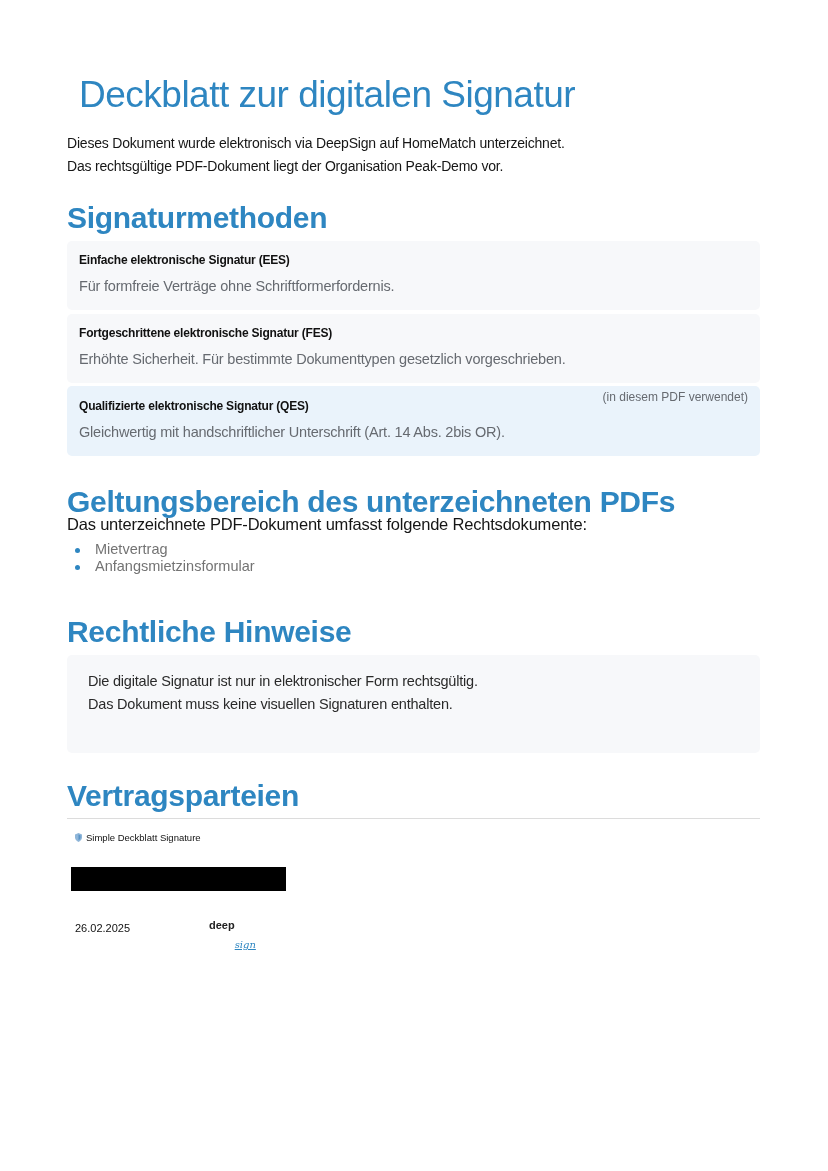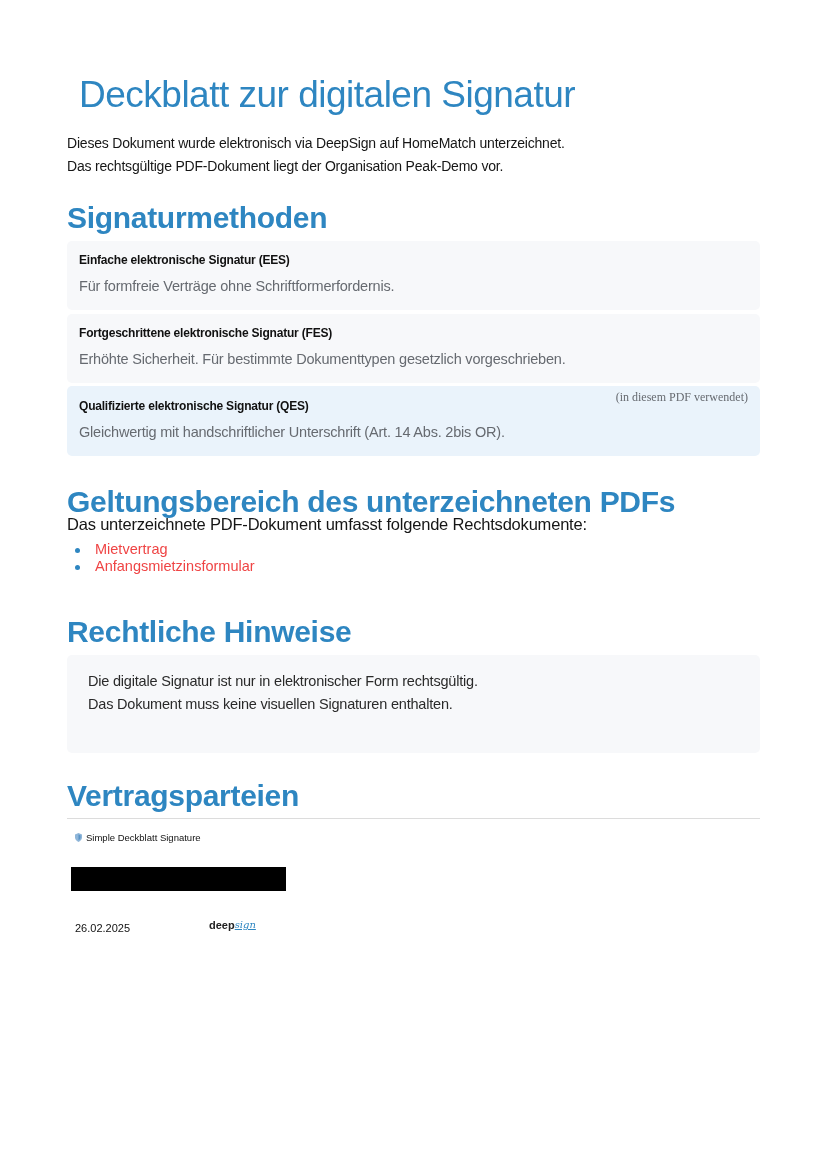--- a/index.html
+++ b/index.html
@@ -19,38 +19,38 @@
       position: absolute; left: 0; margin: 0; font-size: 30px; font-weight: bold;
       color: #2e86c1; letter-spacing: -0.3px; white-space: nowrap;
     }
     .card {
       position: absolute; left: 0; width: 693px; border-radius: 5px;
       background: #f7f8fa; box-sizing: border-box; padding: 0 12px;
     }
     .card.active { background: #eaf3fb; }
     .card .ctitle { position: absolute; left: 12px; font-size: 12px; font-weight: bold; color: #111; white-space: nowrap; letter-spacing: -0.2px; }
     .card .cdesc { position: absolute; left: 12px; font-size: 14.5px; color: #666a70; white-space: nowrap; letter-spacing: -0.2px; }
-    .card .cbadge { position: absolute; right: 12px; top: 4px; font-size: 12px; color: #666a70; white-space: nowrap; font-family: Liberation Serif, serif; }
+    .card .cbadge { position: absolute; right: 12px; top: 4px; font-size: 12px; color: #666a70; white-space: nowrap; }
     .scope-desc { position: absolute; left: 0; top: 515px; font-size: 16.5px; color: #161616; white-space: nowrap; letter-spacing: -0.2px; }
     ul.docs { position: absolute; left: 0; top: 541px; margin: 0; padding: 0; list-style: none; }
-    ul.docs li { position: relative; padding-left: 28px; font-size: 14.5px; line-height: 17px; color: #ef4444; white-space: nowrap; }
+    ul.docs li { position: relative; padding-left: 28px; font-size: 14.5px; line-height: 17px; color: #737373; white-space: nowrap; }
     ul.docs li .bullet { position: absolute; left: 8px; top: 7px; width: 5px; height: 5px; border-radius: 50%; background: #2e86c1; }
     .notes {
       position: absolute; left: 0; top: 655px; width: 693px; height: 98px;
       background: #f7f8fa; border-radius: 5px;
     }
     .notes .line { position: absolute; left: 21px; font-size: 14.5px; color: #2a2a2a; white-space: nowrap; letter-spacing: -0.2px; }
     .divider { position: absolute; left: 0; top: 818px; width: 693px; height: 1px; background: #dcdcdc; }
     .sig-block { position: absolute; left: 0; top: 830px; width: 230px; height: 110px; }
     .sig-type { position: absolute; left: 8px; top: 2px; font-size: 9.5px; color: #111; white-space: nowrap; display: flex; align-items: center; gap: 4px; }
     .sig-type .shield { width: 7px; height: 9px; display: inline-block; }
     .sig-redact { position: absolute; left: 4px; top: 37px; width: 215px; height: 24px; background: #000; }
     .sig-date { position: absolute; left: 8px; top: 92px; font-size: 11px; color: #111; white-space: nowrap; }
     .sig-logo { position: absolute; left: 142px; top: 89px; font-size: 11px; font-weight: bold; color: #222; white-space: nowrap; display: flex; align-items: flex-start; }
-    .sig-logo .script { font-style: italic; font-weight: normal; color: #2e86c1; font-family: "DejaVu Serif", serif; font-size: 10px; text-decoration: underline; text-decoration-color: #2e86c1; }
+    .sig-logo .script { font-style: italic; font-weight: normal; color: #2e86c1; font-family: "DejaVu Serif", serif; font-size: 10px; text-decoration: underline; text-decoration-color: #2e86c1; margin-top: 20px; }
   </style>
 </head>
 <body>
 
 <div class="page">
 
   <h1 class="title">Deckblatt zur digitalen Signatur</h1>
 
   <div class="intro">
     <div>Dieses Dokument wurde elektronisch via DeepSign auf HomeMatch unterzeichnet.</div>

